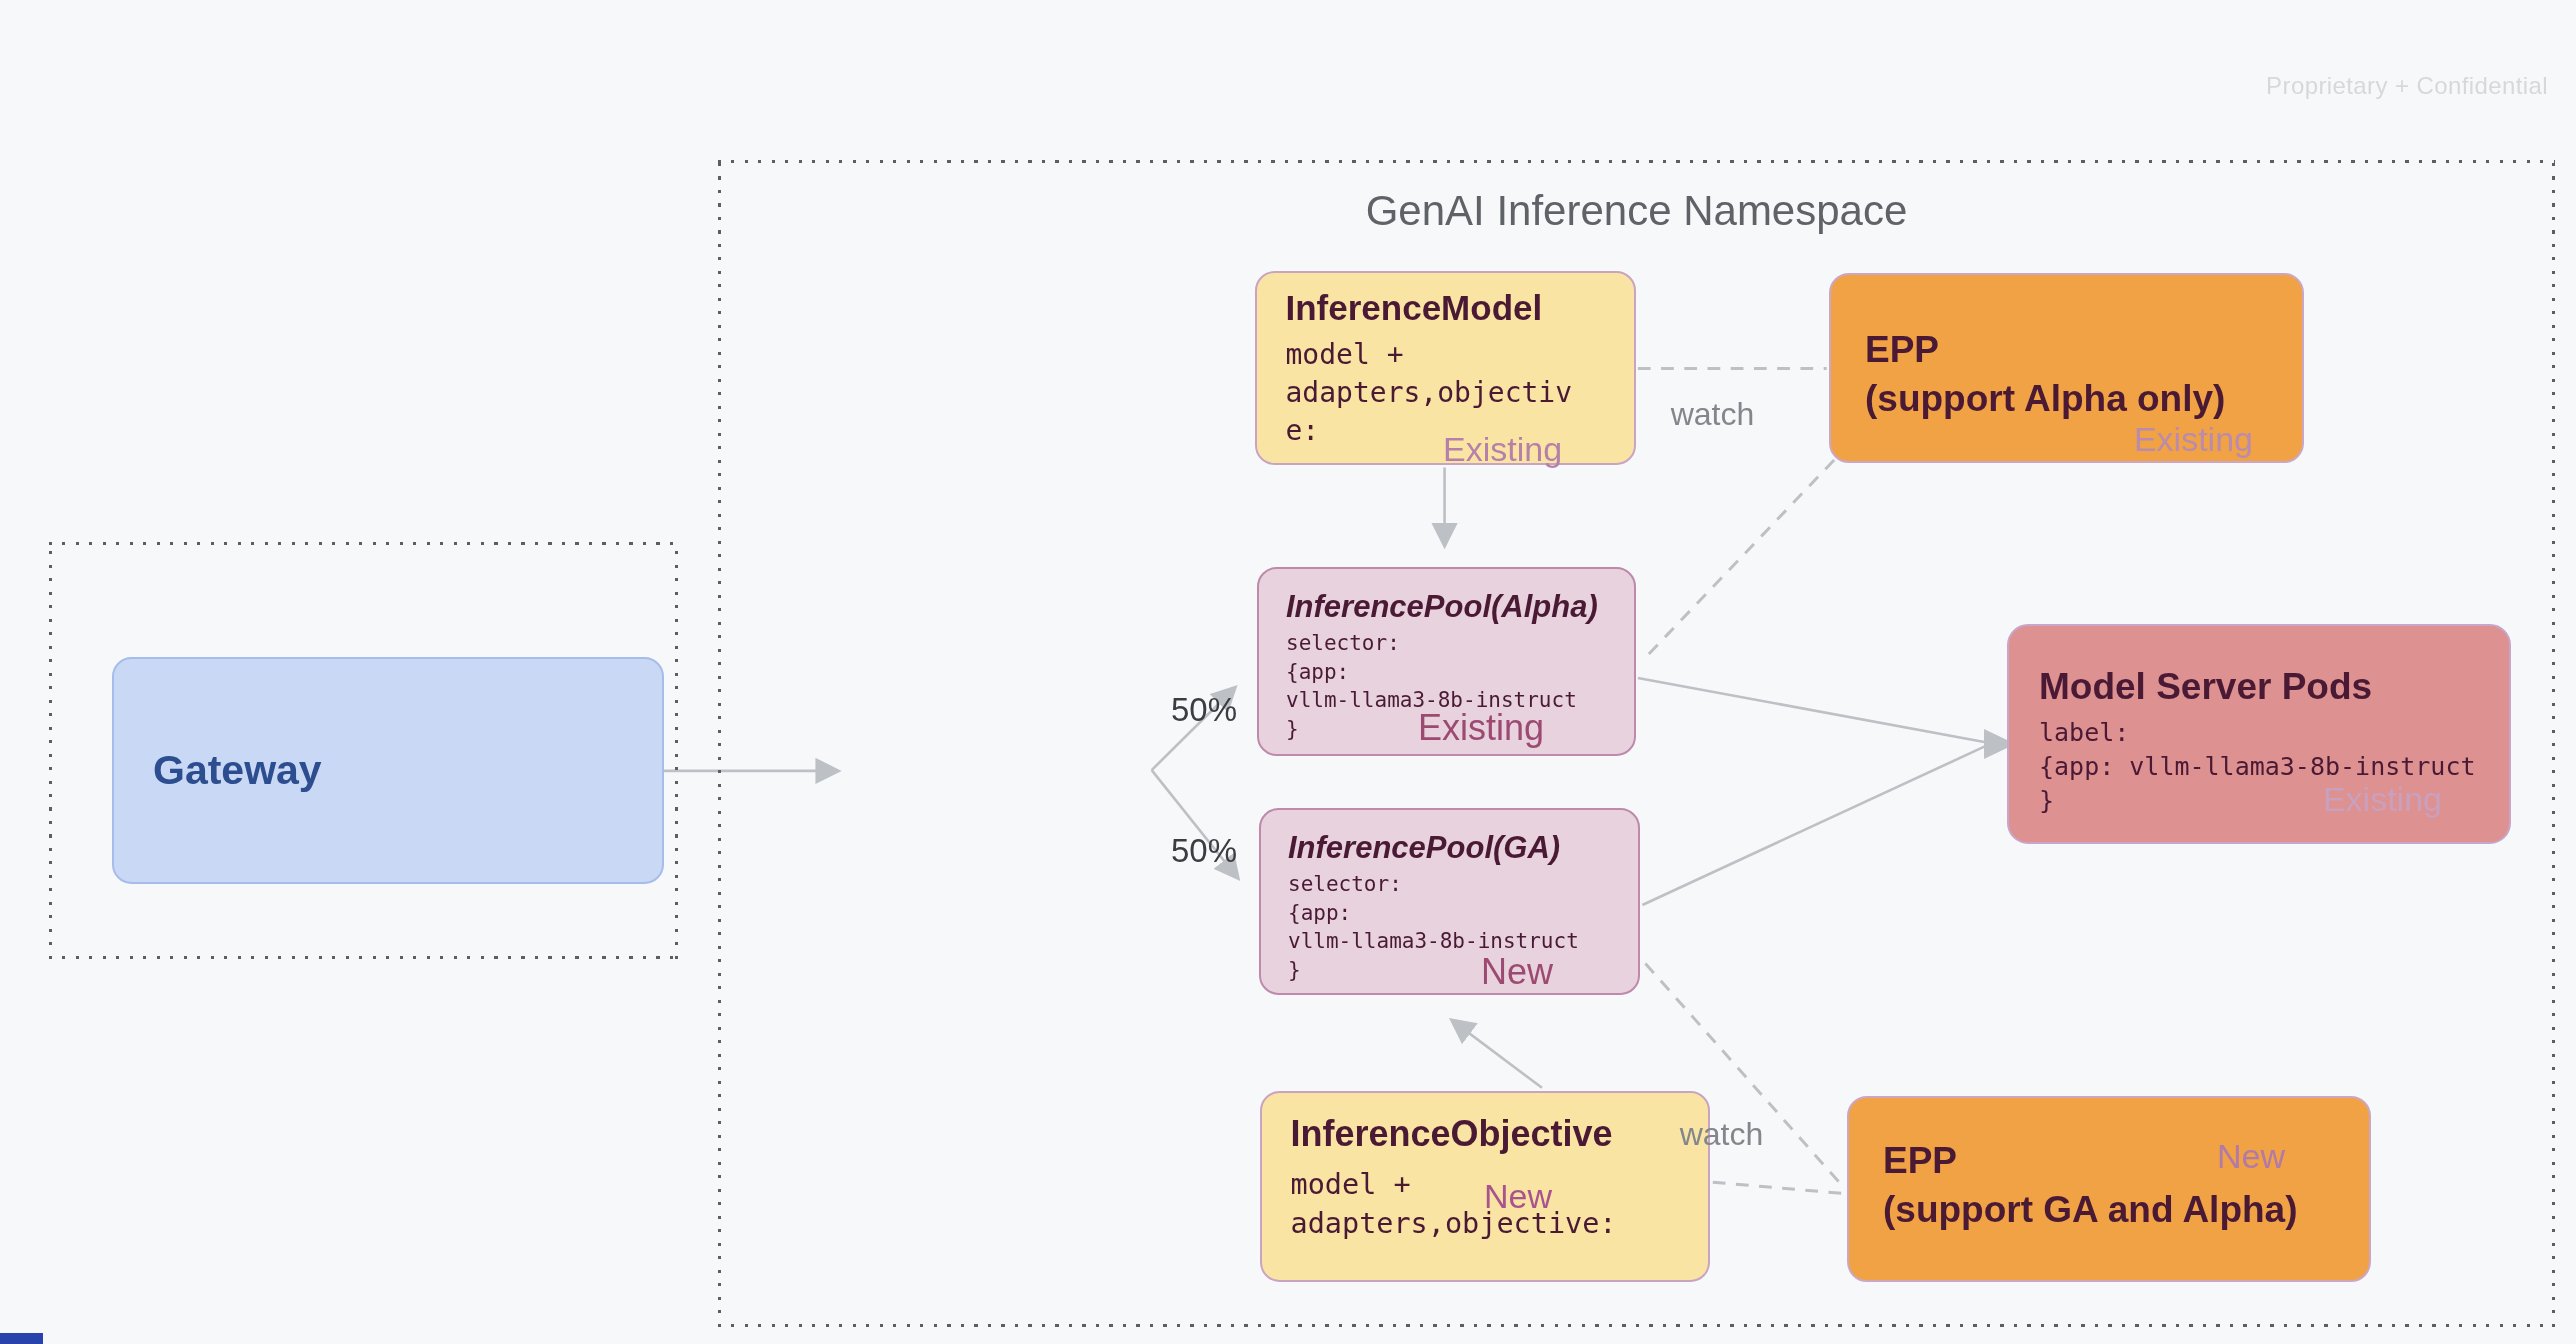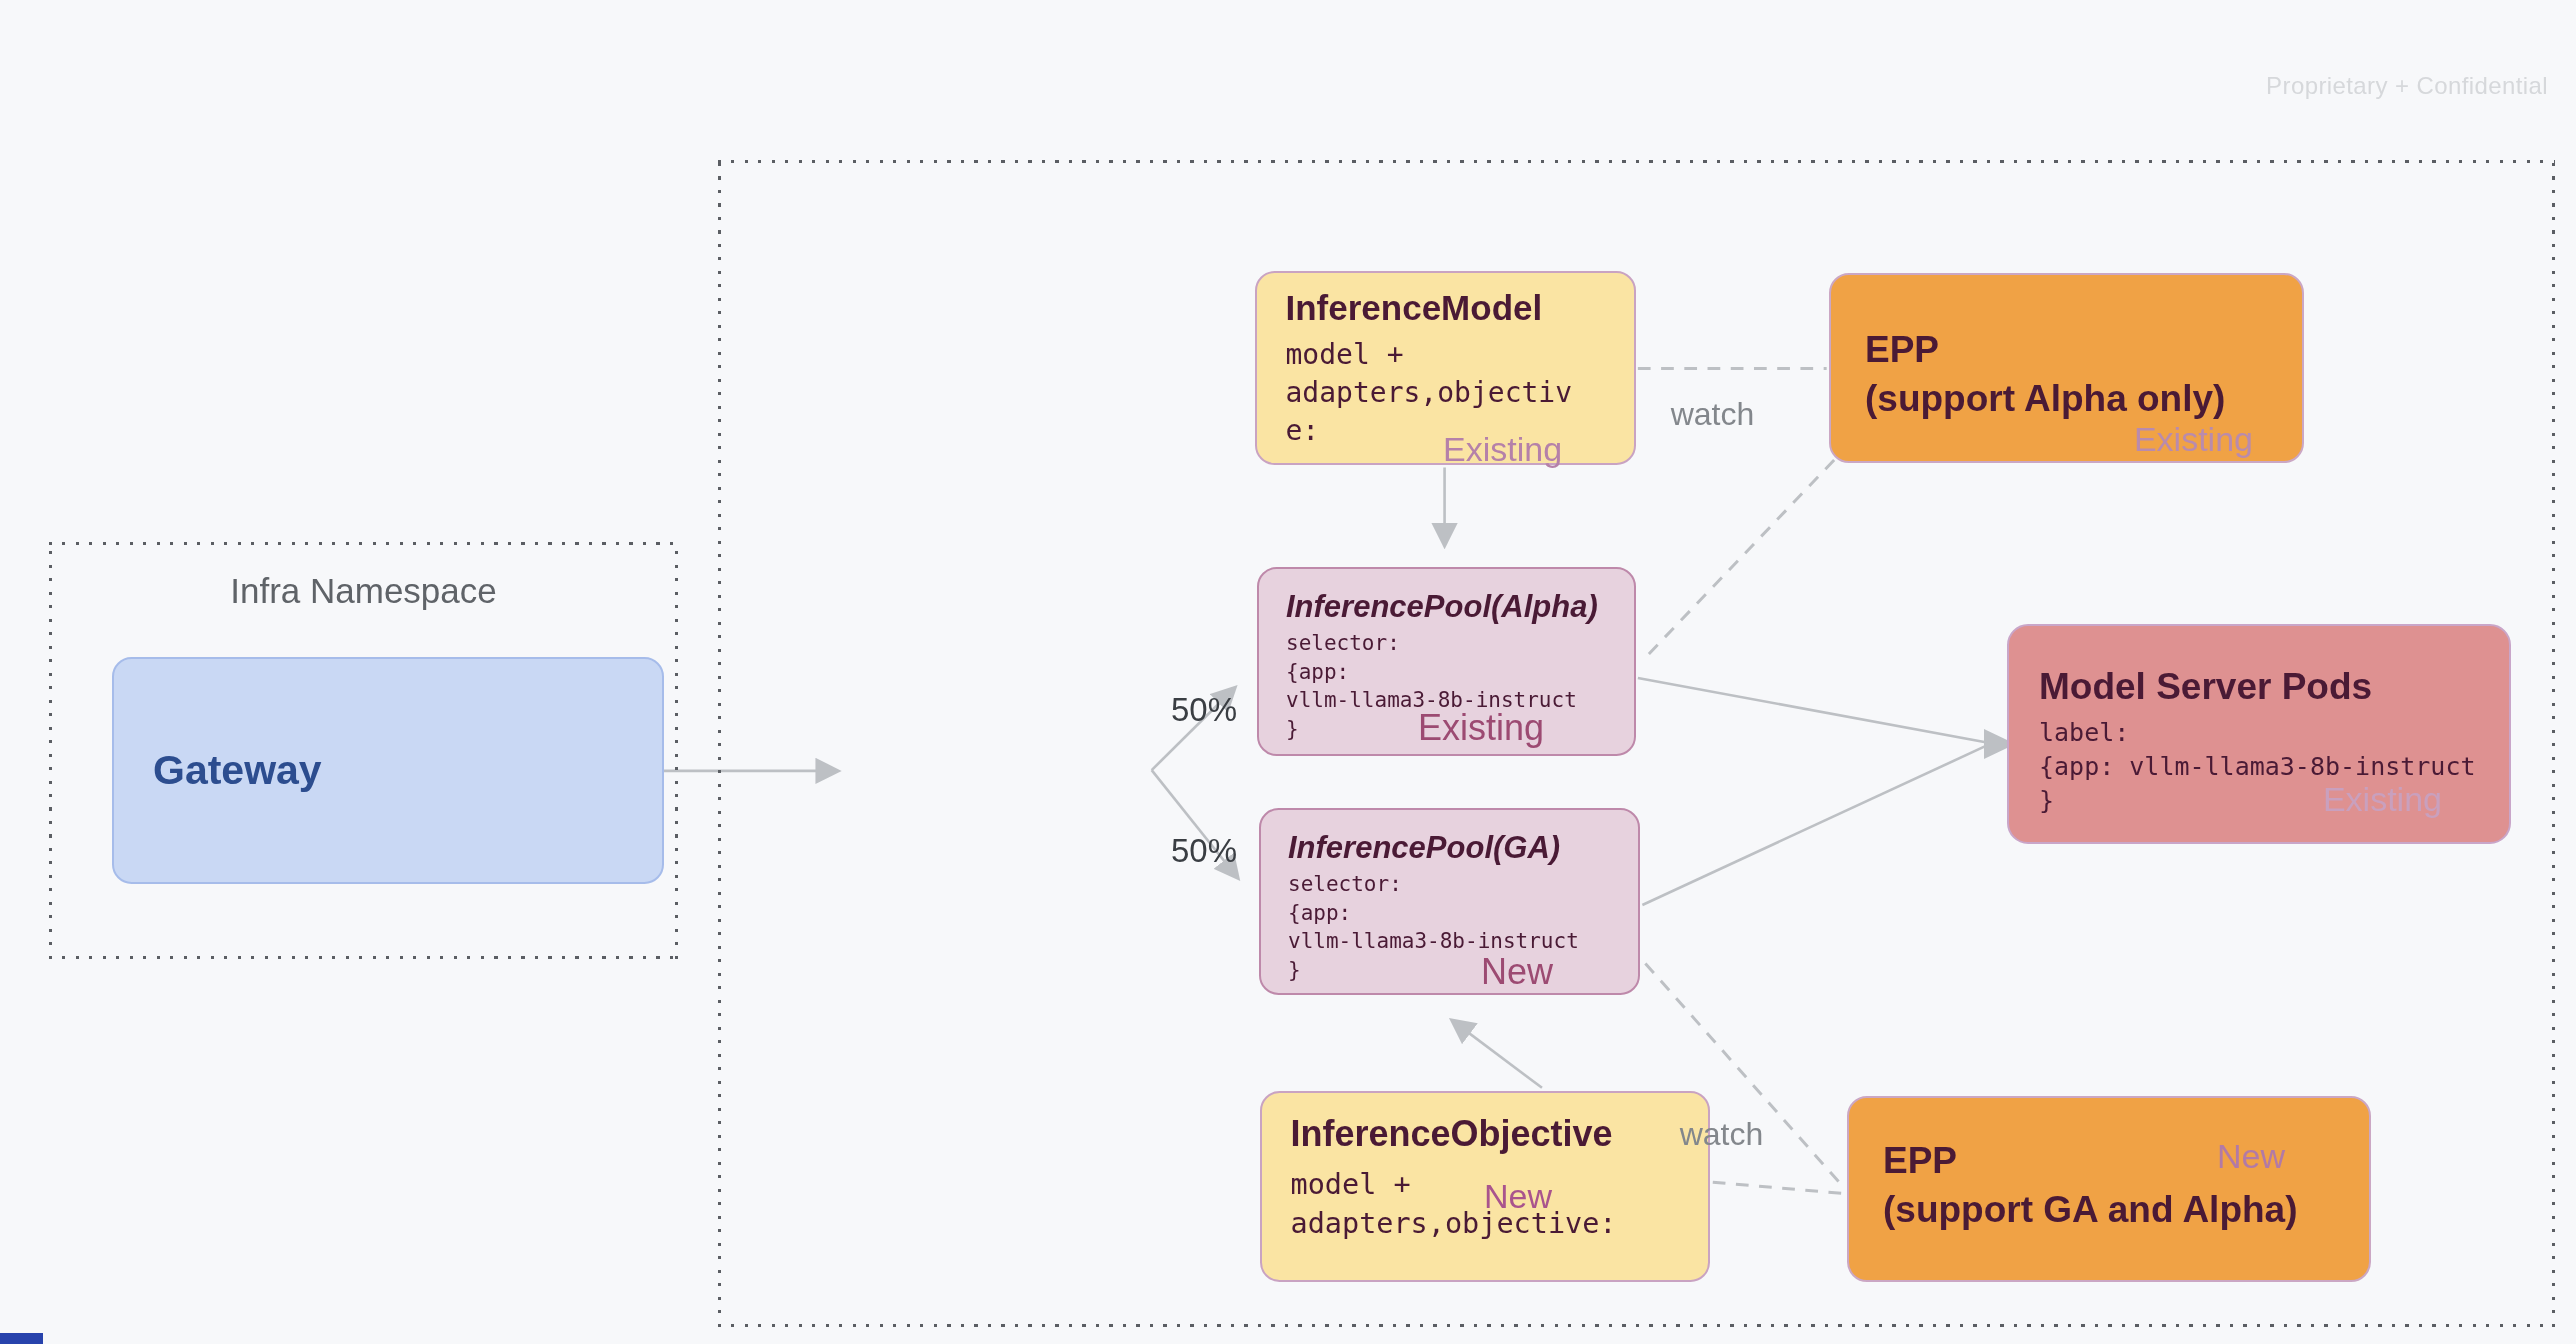--- a/index.html
+++ b/index.html
@@ -131,23 +131,23 @@
       <line x1="2186" y1="492" x2="2438" y2="492"></line>
       <line x1="2448" y1="614" x2="2192" y2="882"></line>
       <line x1="2196" y1="1286" x2="2459" y2="1583"></line>
       <line x1="2286" y1="1578" x2="2459" y2="1593"></line>
     </g>
   </svg>
 
   <div class="abs" id="watermark">Proprietary + Confidential</div>
 
   <div class="abs ns-frame" id="genai-frame"></div>
+  <div class="abs ns-title" id="genai-title">GenAI Inference Namespace</div>
 
   <div class="abs ns-frame" id="infra-frame"></div>
-  <div class="abs ns-title" id="infra-title">Infra Namespace</div>
 
   <div class="node" id="gateway">
     <span class="gw-label">Gateway</span>
   </div>
 
 
   <div class="node yellow" id="inference-model">
     <div class="title">InferenceModel</div>
     <div class="mono">model +
 adapters,objectiv

